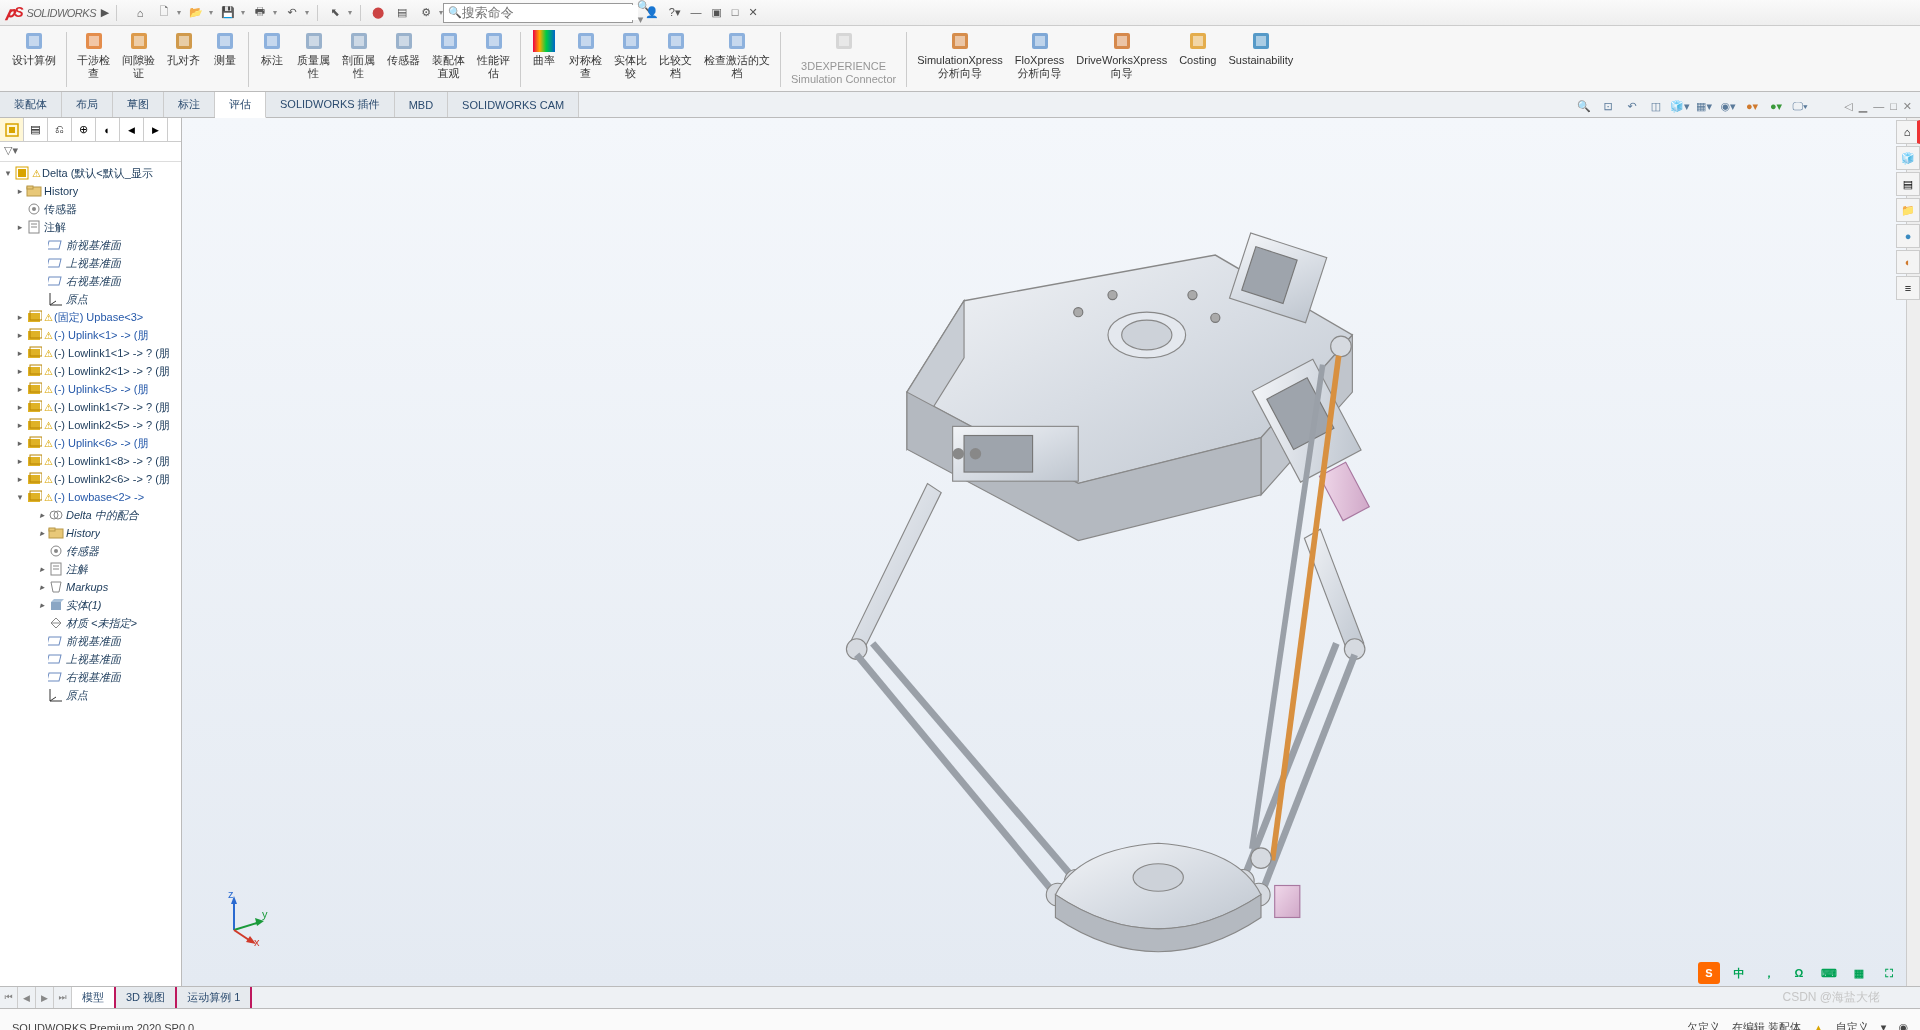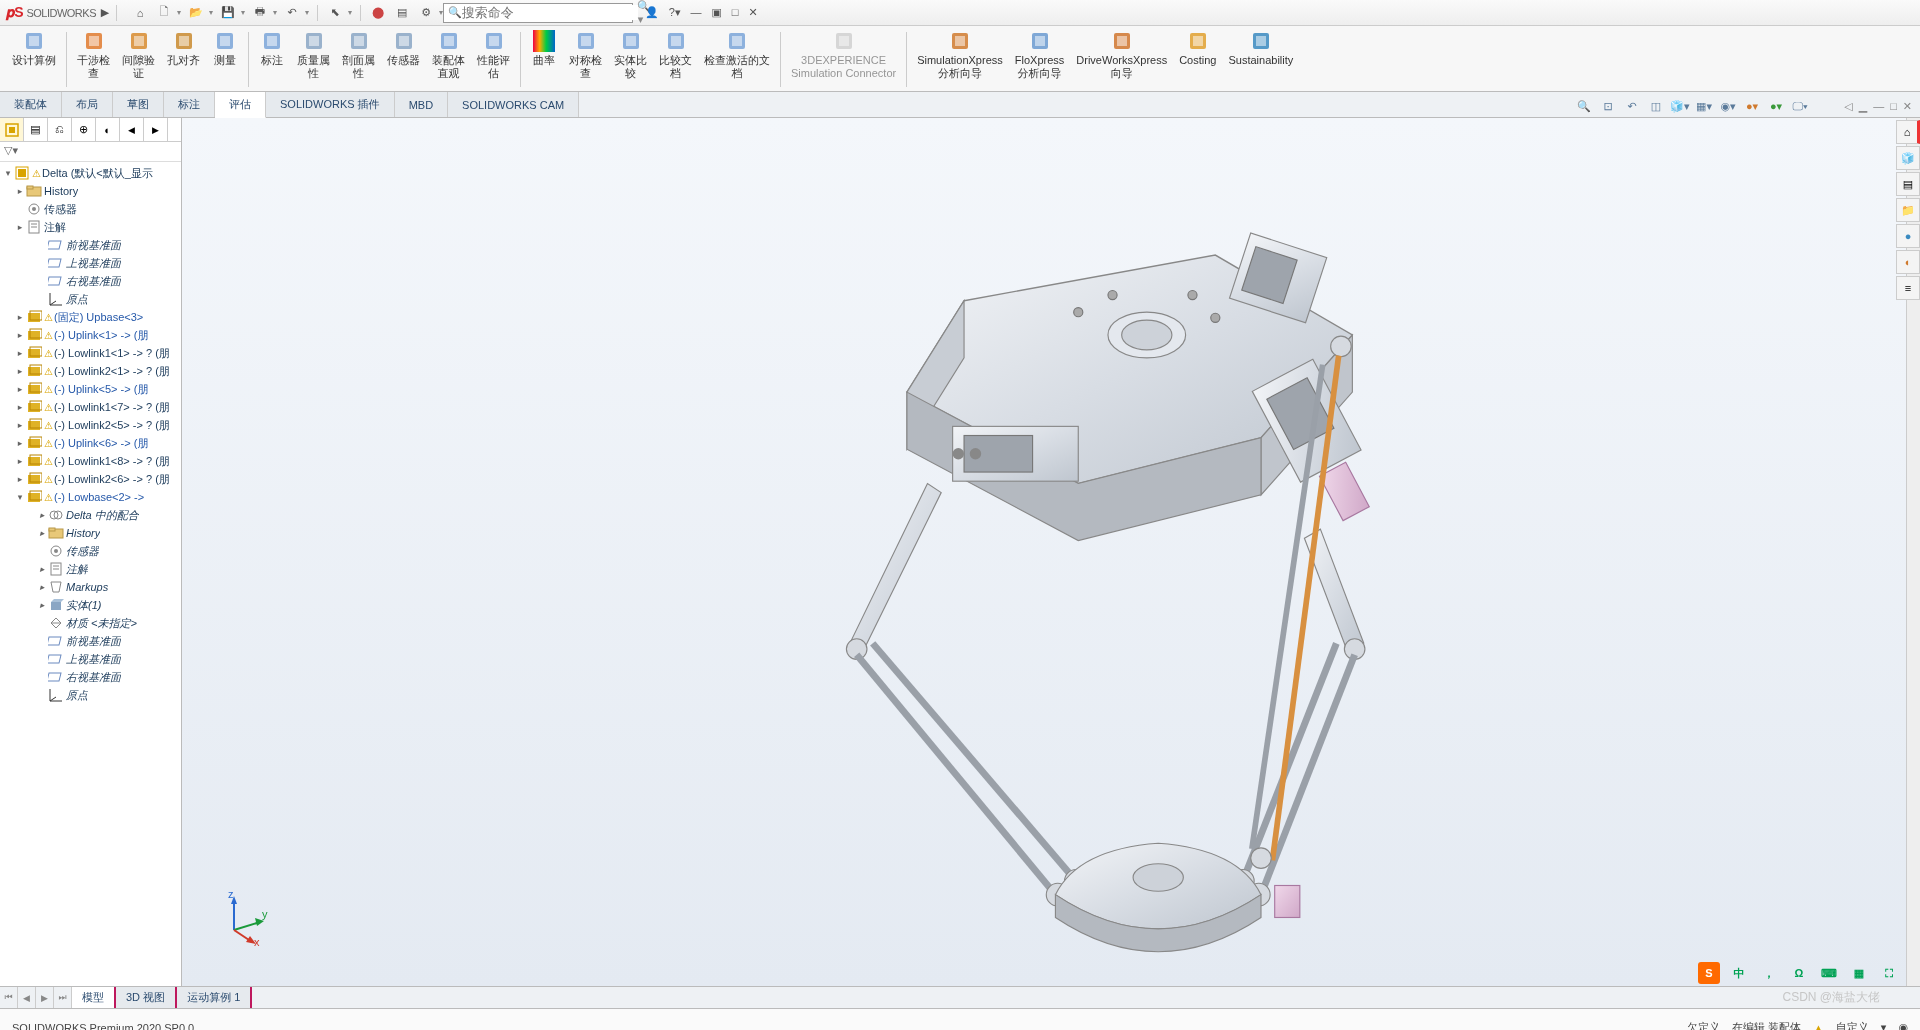--- a/index.html
+++ b/index.html
@@ -1,37 +1,37 @@
 <!DOCTYPE html>
 <html><head>
 <meta charset="utf-8">
 <style>
 * { margin:0; padding:0; box-sizing:border-box; font-family:"Microsoft YaHei",Arial,sans-serif; font-size:11px; }
 body { background:#fff; width:1920px; height:1030px; overflow:hidden; position:relative; }
 
 
 .titlebar { height:26px; background:linear-gradient(#fafafa,#eee); border-bottom:1px solid #ccc; display:flex; align-items:center; padding:0 6px; }
-.logo { color:#d8262c; font-weight:bold; font-size:14px; letter-spacing:-.5px; }
+.logo { color:#d8262c; font-weight:bold; font-style:italic; font-size:14px; letter-spacing:-.5px; }
 .logo span { color:#666; font-weight:normal; }
 .tb-icons { display:flex; gap:6px; margin-left:12px; align-items:center; }
 .tb-icon { width:18px; height:18px; display:flex; align-items:center; justify-content:center; color:#555; cursor:pointer; }
 .tb-sep { width:1px; height:16px; background:#ccc; margin:0 2px; }
 .doc-title { flex:1; text-align:center; color:#333; }
 .search-wrap { width:190px; height:20px; border:1px solid #999; background:#fff; display:flex; align-items:center; padding:0 4px; }
 .search-wrap input { border:none; outline:none; flex:1; font-size:13px; }
 .win-ctrl { display:flex; gap:10px; margin-left:12px; color:#555; }
 .dropdown-caret { font-size:8px; color:#888; margin-left:-2px; }
 
 
 .ribbon { height:66px; border-bottom:1px solid #bbb; background:#f7f7f7; display:flex; padding:2px 6px 0; }
 .rb-item { display:flex; flex-direction:column; align-items:center; justify-content:flex-start; padding:2px 6px; min-width:38px; cursor:pointer; text-align:center; line-height:1.2; color:#333; }
 .rb-ico { width:22px; height:22px; margin-bottom:2px; display:flex; align-items:center; justify-content:center; }
 .rb-lbl { font-size:11px; white-space:pre; }
 .rb-sep { width:1px; background:#ccc; margin:4px 4px; }
-.rb-disabled { opacity:.5; }
+.rb-disabled { opacity:.5;gap:6px; }
 
 
 .cmdtabs { height:26px; background:#eef1f4; border-bottom:1px solid #bbb; display:flex; align-items:stretch; }
 .cmdtab { padding:0 14px; display:flex; align-items:center; border-right:1px solid #ccc; cursor:pointer; color:#2a4a6e; background:#e6eaee; }
 .cmdtab.active { background:#fff; border-bottom:1px solid #fff; margin-bottom:-1px; }
 .view-toolbar { position:absolute; right:110px; top:96px; display:flex; gap:4px; }
 .vt-ico { width:20px; height:20px; display:flex; align-items:center; justify-content:center; color:#5a7a9a; cursor:pointer; }
 .mdi-ctrl { position:absolute; right:8px; top:100px; display:flex; gap:6px; color:#888; }
 
 

